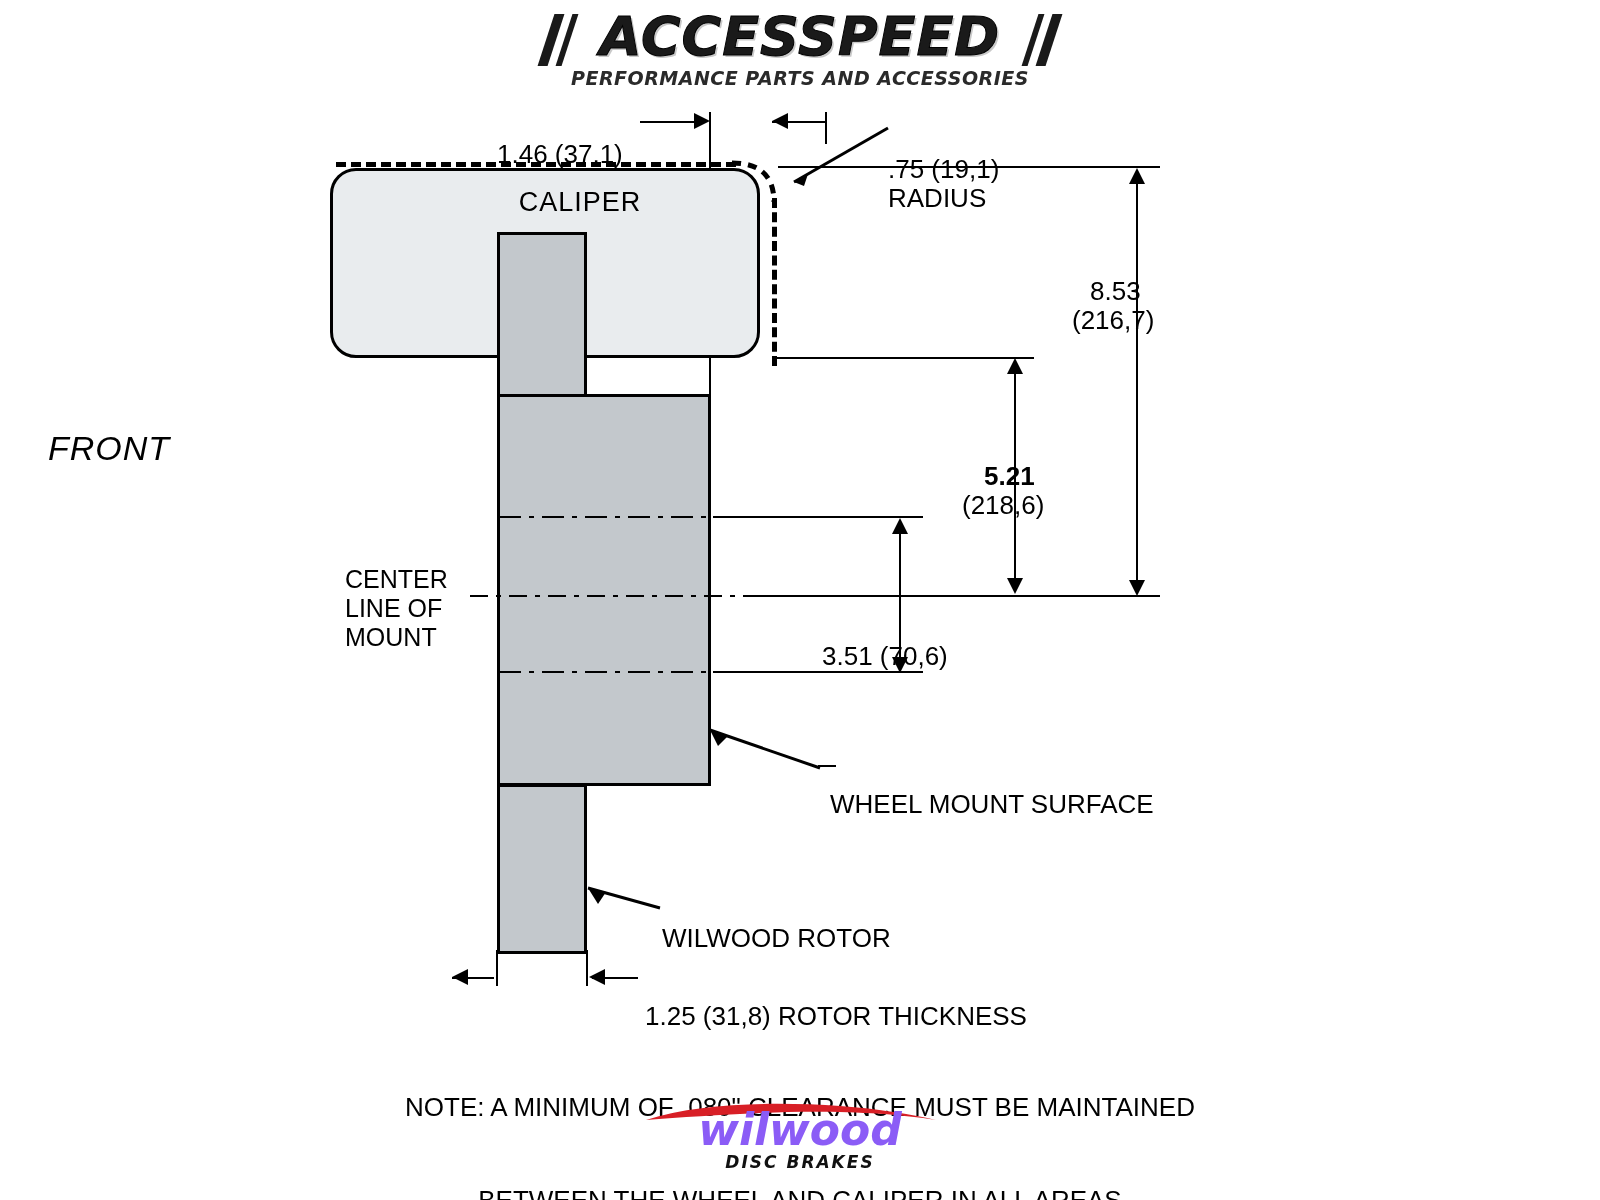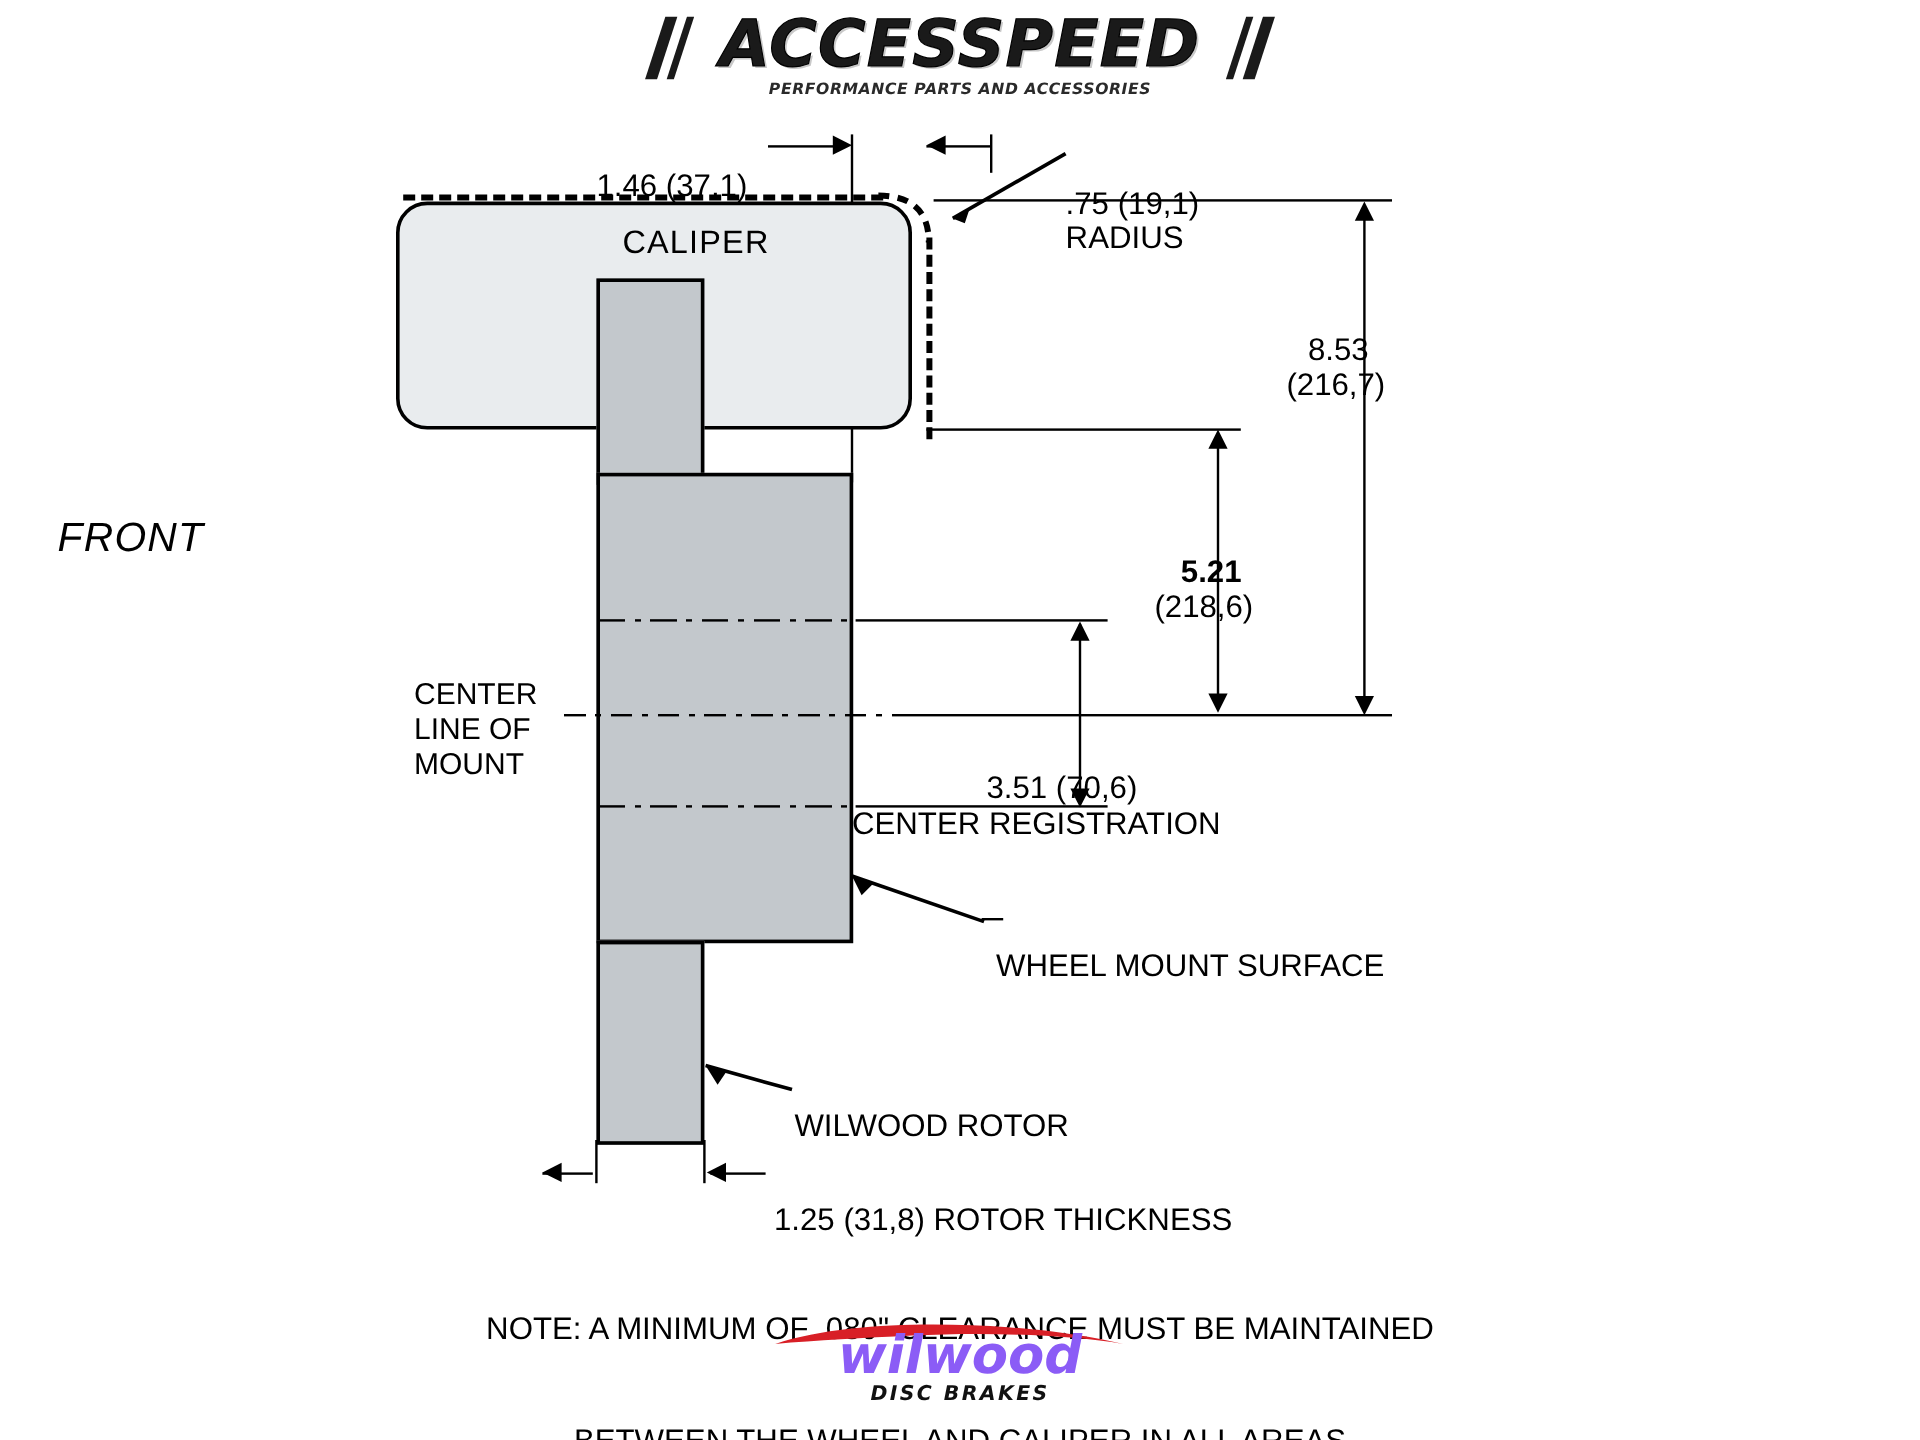--- a/index.html
+++ b/index.html
@@ -33,21 +33,21 @@
     font-weight: bold;
     font-style: italic;
     letter-spacing: 1px;
     color: #1a1a1a;
     line-height: 58px;
     -webkit-text-stroke: 1px #000;
     text-shadow: 2px 2px 0 #c9c9c9;
   }
   #brand-sub {
     font-family: "DejaVu Sans", sans-serif;
-    font-size: 13px;
+    font-size: 19px;
     font-weight: bold;
     font-style: italic;
     letter-spacing: 0.5px;
     color: #2a2a2a;
     margin-top: 1px;
   }
   .logo-slash {
     position: absolute;
     top: 6px;
     width: 10px;
@@ -229,21 +229,20 @@
   <div class="abs arrow-down" style="left:1007px; top:578px;"></div>
   <div class="abs label dim" style="left:984px; top:422px;font-weight:bold;">5.21</div>
   <div class="abs label dim" style="left:962px; top:451px;">(218,6)</div>
 
   <div class="abs hline" style="left:713px; top:516px; width:210px;"></div>
   <div class="abs hline" style="left:713px; top:671px; width:210px;"></div>
   <div class="abs vline" style="left:899px; top:520px; height:148px;"></div>
   <div class="abs arrow-up" style="left:892px; top:518px;"></div>
   <div class="abs arrow-down" style="left:892px; top:657px;"></div>
   <div class="abs label dim" style="left:822px; top:602px;">3.51 (70,6)</div>
-  <div class="abs label dim" style="left:710px; top:632px;">CENTER REGISTRATION</div>
 
   <svg class="abs" style="left:700px; top:722px; width:130px; height:60px;">
     <line x1="10" y1="8" x2="120" y2="46" stroke="#000" stroke-width="3"></line>
     <polygon points="10,8 28,14 18,24" fill="#000"></polygon>
   </svg>
   <div class="abs hline" style="left:818px; top:765px; width:18px;"></div>
   <div class="abs label dim" style="left:830px; top:750px;">WHEEL MOUNT SURFACE</div>
 
   <svg class="abs" style="left:580px; top:880px; width:90px; height:40px;">
     <line x1="8" y1="8" x2="80" y2="28" stroke="#000" stroke-width="3"></line>

